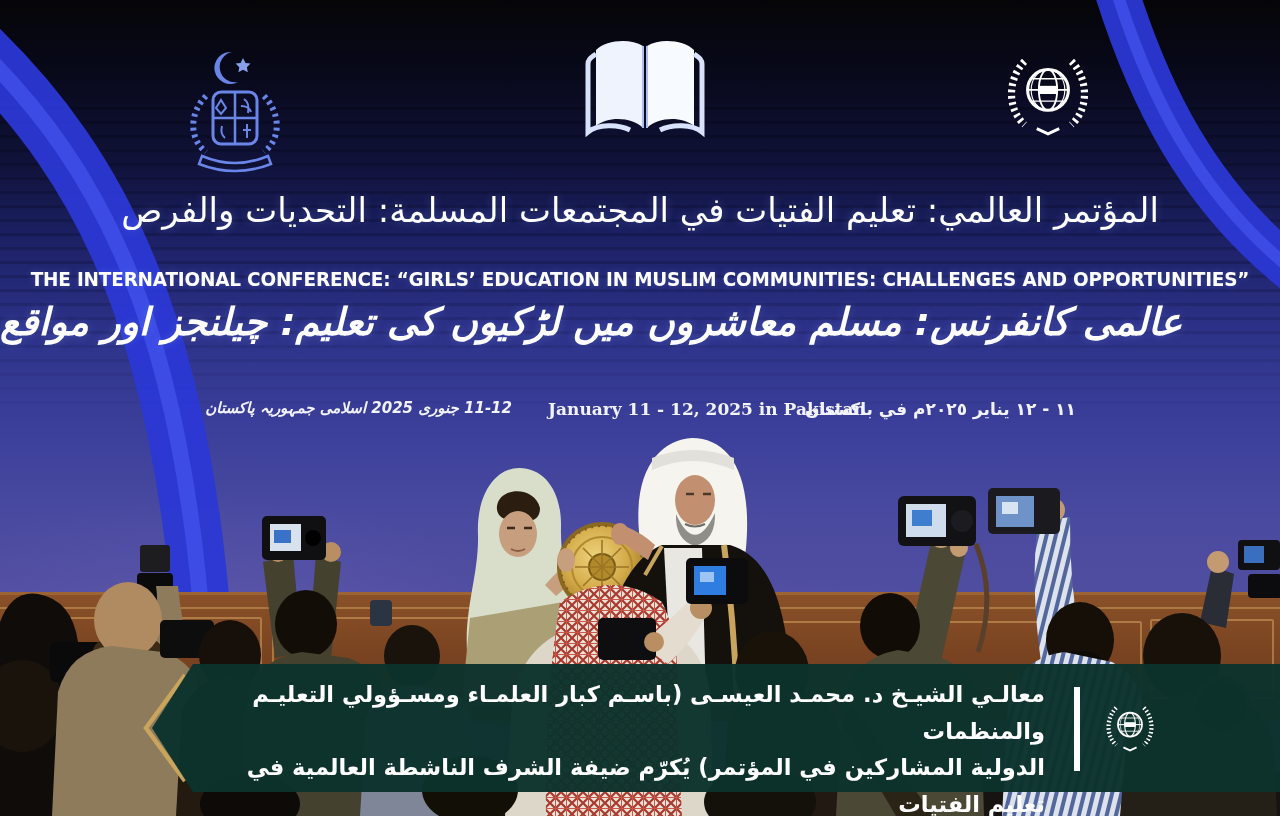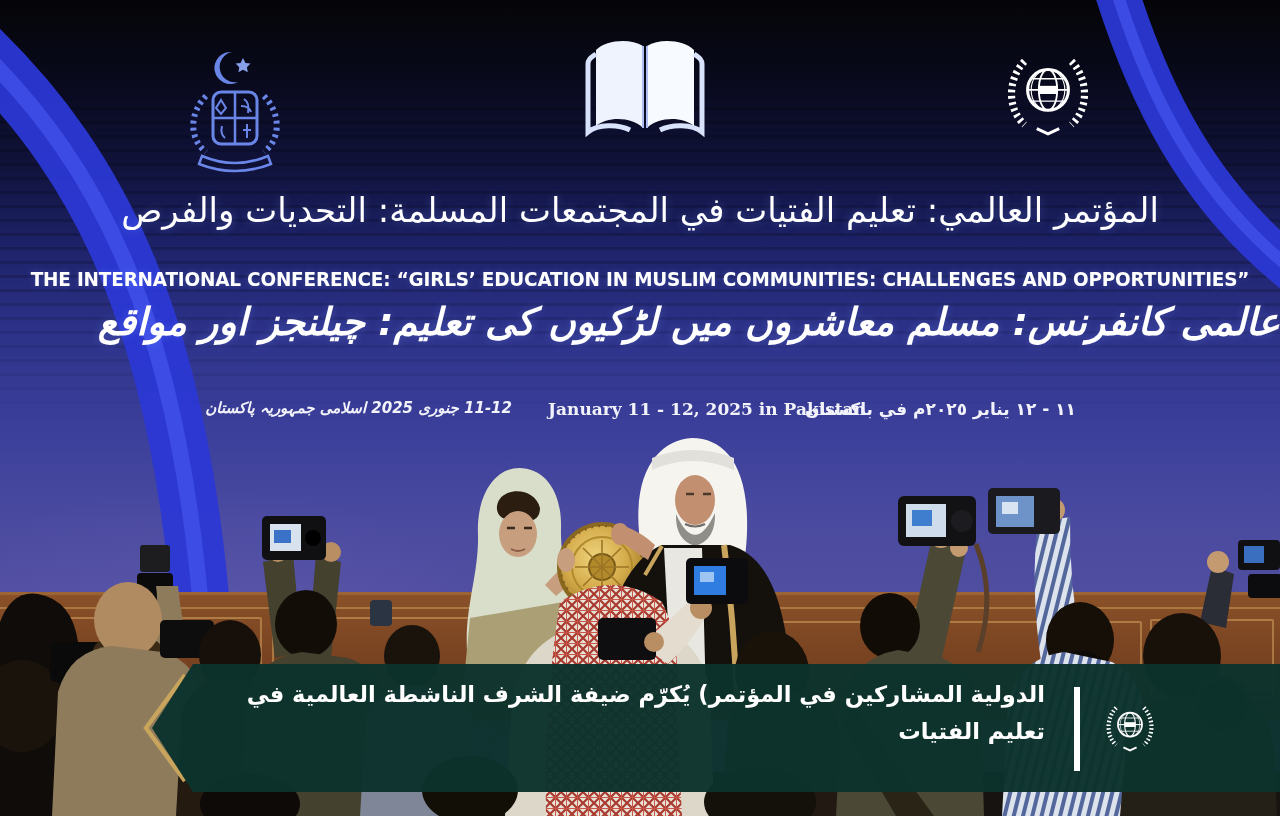--- a/index.html
+++ b/index.html
@@ -22,21 +22,21 @@
   }
   svg.layer{position:absolute;inset:0;width:1280px;height:816px;}
   .sw{z-index:1;}
   .logos{z-index:2;}
   .titles{position:absolute;inset:0;z-index:2;color:#fff;}
   .title-ar{position:absolute;left:0;right:0;top:190px;text-align:center;direction:rtl;
     font-size:34px;font-weight:normal;letter-spacing:0;  text-shadow:0 0 10px rgba(120,150,255,.35);}
   .title-en{position:absolute;left:0;right:0;top:268px;text-align:center;
     font-size:19px;font-weight:bold;letter-spacing:-0.2px;transform:scaleX(.97);
     text-shadow:0 0 8px rgba(120,150,255,.3);}
-  .title-ur{position:absolute;left:0;right:0;top:300px;text-align:right;direction:rtl;
+  .title-ur{position:absolute;left:0;right:0;top:300px;text-align:left;direction:rtl;
     font-size:38px;font-weight:bold;font-style:italic;text-shadow:0 0 10px rgba(120,150,255,.3);}
   .date{position:absolute;top:399px;font-size:17px;color:#f2f3fa;white-space:nowrap;}
   .date-ur{left:262px;width:250px;text-align:right;direction:rtl;font-size:15px;font-style:italic;font-weight:bold;}
   .date-en{left:548px;width:236px;text-align:center;font-family:"DejaVu Serif","Liberation Serif",serif;font-weight:bold;}
   .date-ar{left:818px;width:214px;text-align:center;direction:rtl;font-weight:bold;margin-left:44px;}
   .wood{position:absolute;left:0;top:592px;width:1280px;height:126px;z-index:3;
     background:linear-gradient(180deg,#8a5128 0%,#7a4422 45%,#6b3a1c 100%);
     border-top:3px solid #9a6434;}
   .wood .inlay{position:absolute;border:2px solid rgba(216,172,98,.5);border-radius:2px;}
   .wood .goldline{position:absolute;left:0;right:0;top:12px;height:2px;background:rgba(216,172,98,.45);}
@@ -286,20 +286,21 @@
     <ellipse cx="470" cy="790" rx="48" ry="34" fill="#121006"></ellipse>
     <ellipse cx="760" cy="802" rx="56" ry="34" fill="#14100a"></ellipse>
     <ellipse cx="250" cy="804" rx="50" ry="30" fill="#0d0a07"></ellipse>
   </svg>
 
   <svg class="caption-chevron" width="52" height="116" viewBox="0 0 52 116">
     <polyline points="47,5 8,58 47,111" fill="none" stroke="#c9a45c" stroke-width="4.5"></polyline>
   </svg>
   <div class="caption-bar"></div>
   <div class="caption-text">
+    <div>معالـي الشيـخ د. محمـد العيسـى (باسـم كبار العلمـاء ومسـؤولي التعليـم والمنظمات</div>
     <div>الدولية المشاركين في المؤتمر) يُكرّم ضيفة الشرف الناشطة العالمية في تعليم الفتيات</div>
 
   </div>
   <div class="caption-divider"></div>
   <svg class="caption-logo" viewBox="0 0 100 100">
     <use href="#globe-wreath" x="0" y="0" width="100" height="100"></use>
   </svg>
 
 </div>
 

